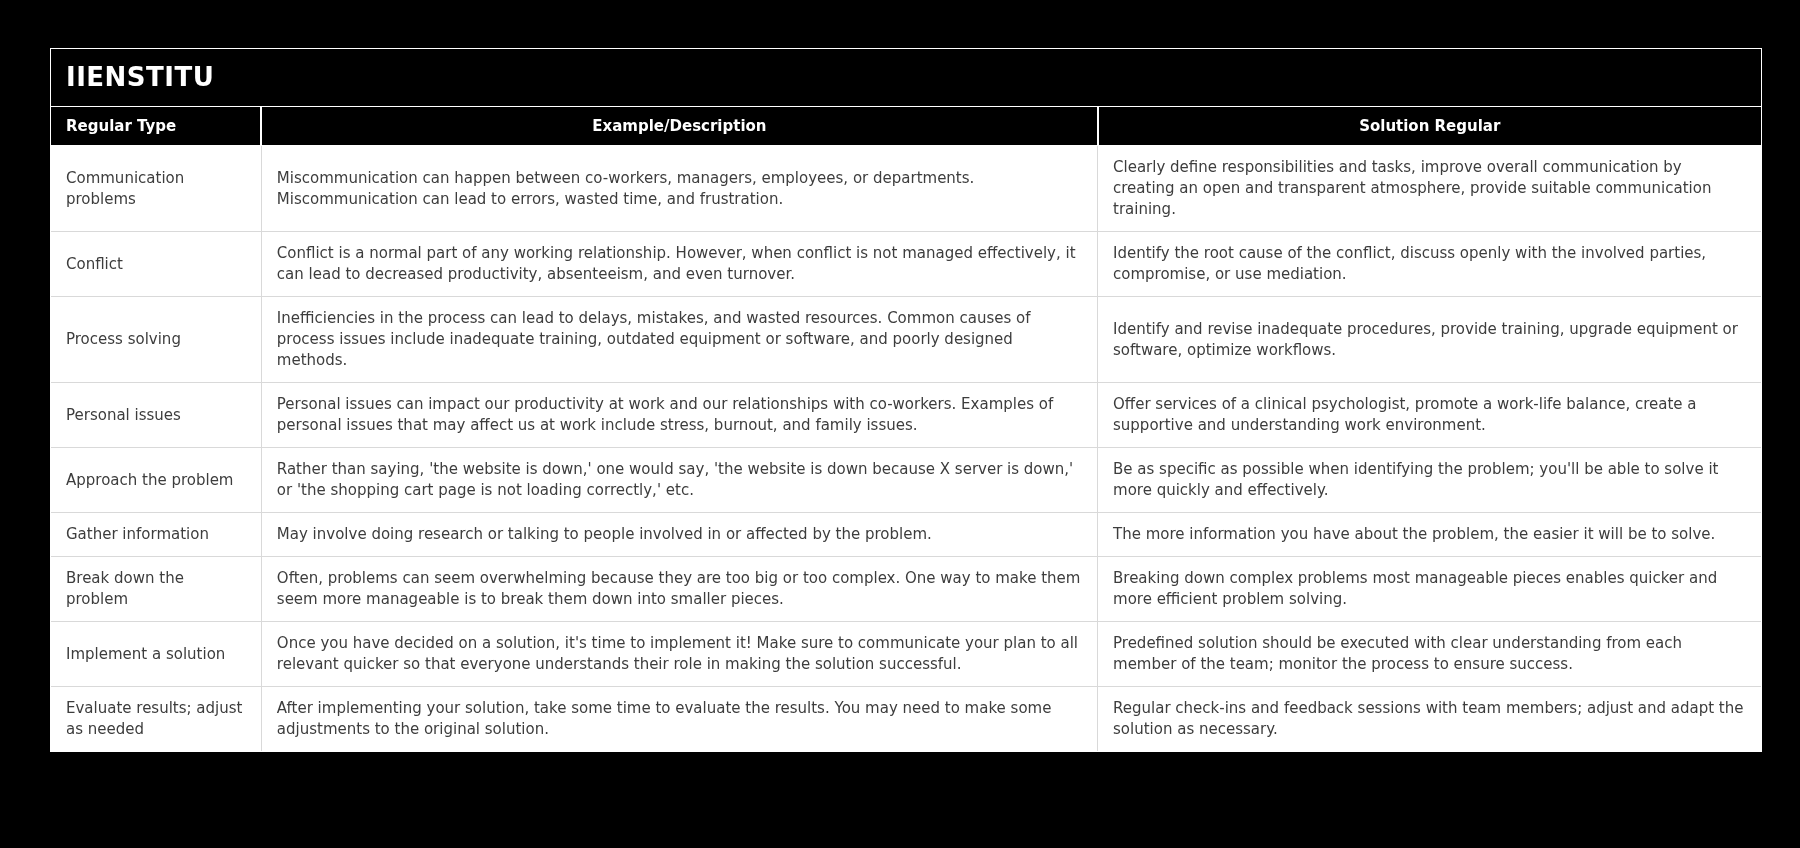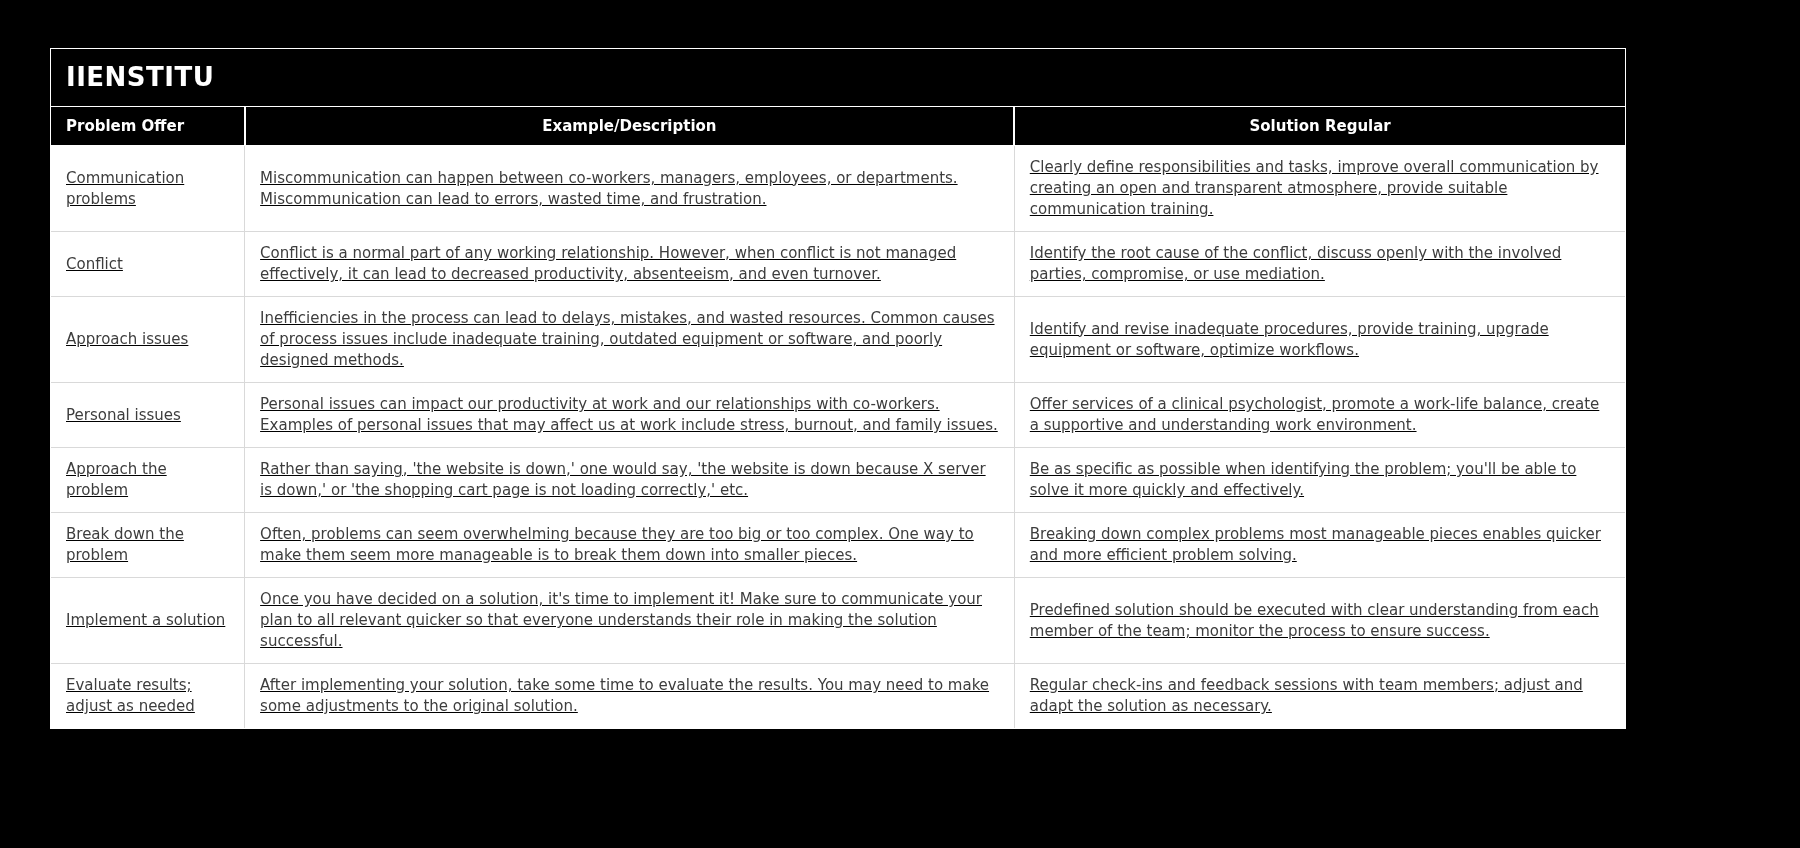--- a/index.html
+++ b/index.html
@@ -5,24 +5,23 @@
   * { margin: 0; padding: 0; box-sizing: border-box; }
   html, body {
     width: 1800px; height: 848px;
     background: #000000;
     font-family: "DejaVu Sans", "Liberation Sans", sans-serif;
     overflow: hidden;
   }
   .card {
     position: absolute;
     left: 50px; top: 48px;
-    width: 1576px;
+    width: 1712px;
     background: #000000;
     border: 1px solid #ffffff;
-    text-decoration: underline;
   }
   .title-bar {
     background: #000000;
     color: #ffffff;
     font-size: 26px;
     font-weight: bold;
     padding: 13px 15px 14px 15px;
     border-bottom: 1px solid #ffffff;
     letter-spacing: 0.5px;
   }
@@ -65,50 +64,55 @@
 <div class="card">
   <div class="title-bar">IIENSTITU</div>
   <table>
     <colgroup>
       <col class="c0">
       <col class="c1">
       <col class="c2">
     </colgroup>
     <thead>
       <tr>
-        <th>Problem Offer</th>
+        <th>Regular Type</th>
         <th>Example/Description</th>
         <th>Solution Regular</th>
       </tr>
     </thead>
     <tbody>
         <tr>
           <td>Communication problems</td>
           <td>Miscommunication can happen between co-workers, managers, employees, or departments. Miscommunication can lead to errors, wasted time, and frustration.</td>
           <td>Clearly define responsibilities and tasks, improve overall communication by creating an open and transparent atmosphere, provide suitable communication training.</td>
         </tr>
         <tr>
           <td>Conflict</td>
           <td>Conflict is a normal part of any working relationship. However, when conflict is not managed effectively, it can lead to decreased productivity, absenteeism, and even turnover.</td>
           <td>Identify the root cause of the conflict, discuss openly with the involved parties, compromise, or use mediation.</td>
         </tr>
         <tr>
-          <td>Approach issues</td>
+          <td>Process solving</td>
           <td>Inefficiencies in the process can lead to delays, mistakes, and wasted resources. Common causes of process issues include inadequate training, outdated equipment or software, and poorly designed methods.</td>
           <td>Identify and revise inadequate procedures, provide training, upgrade equipment or software, optimize workflows.</td>
         </tr>
         <tr>
           <td>Personal issues</td>
           <td>Personal issues can impact our productivity at work and our relationships with co-workers. Examples of personal issues that may affect us at work include stress, burnout, and family issues.</td>
           <td>Offer services of a clinical psychologist, promote a work-life balance, create a supportive and understanding work environment.</td>
         </tr>
         <tr>
           <td>Approach the problem</td>
           <td>Rather than saying, 'the website is down,' one would say, 'the website is down because X server is down,' or 'the shopping cart page is not loading correctly,' etc.</td>
           <td>Be as specific as possible when identifying the problem; you'll be able to solve it more quickly and effectively.</td>
+        </tr>
+        <tr>
+          <td>Gather information</td>
+          <td>May involve doing research or talking to people involved in or affected by the problem.</td>
+          <td>The more information you have about the problem, the easier it will be to solve.</td>
         </tr>
         <tr>
           <td>Break down the problem</td>
           <td>Often, problems can seem overwhelming because they are too big or too complex. One way to make them seem more manageable is to break them down into smaller pieces.</td>
           <td>Breaking down complex problems most manageable pieces enables quicker and more efficient problem solving.</td>
         </tr>
         <tr>
           <td>Implement a solution</td>
           <td>Once you have decided on a solution, it's time to implement it! Make sure to communicate your plan to all relevant quicker so that everyone understands their role in making the solution successful.</td>
           <td>Predefined solution should be executed with clear understanding from each member of the team; monitor the process to ensure success.</td>

